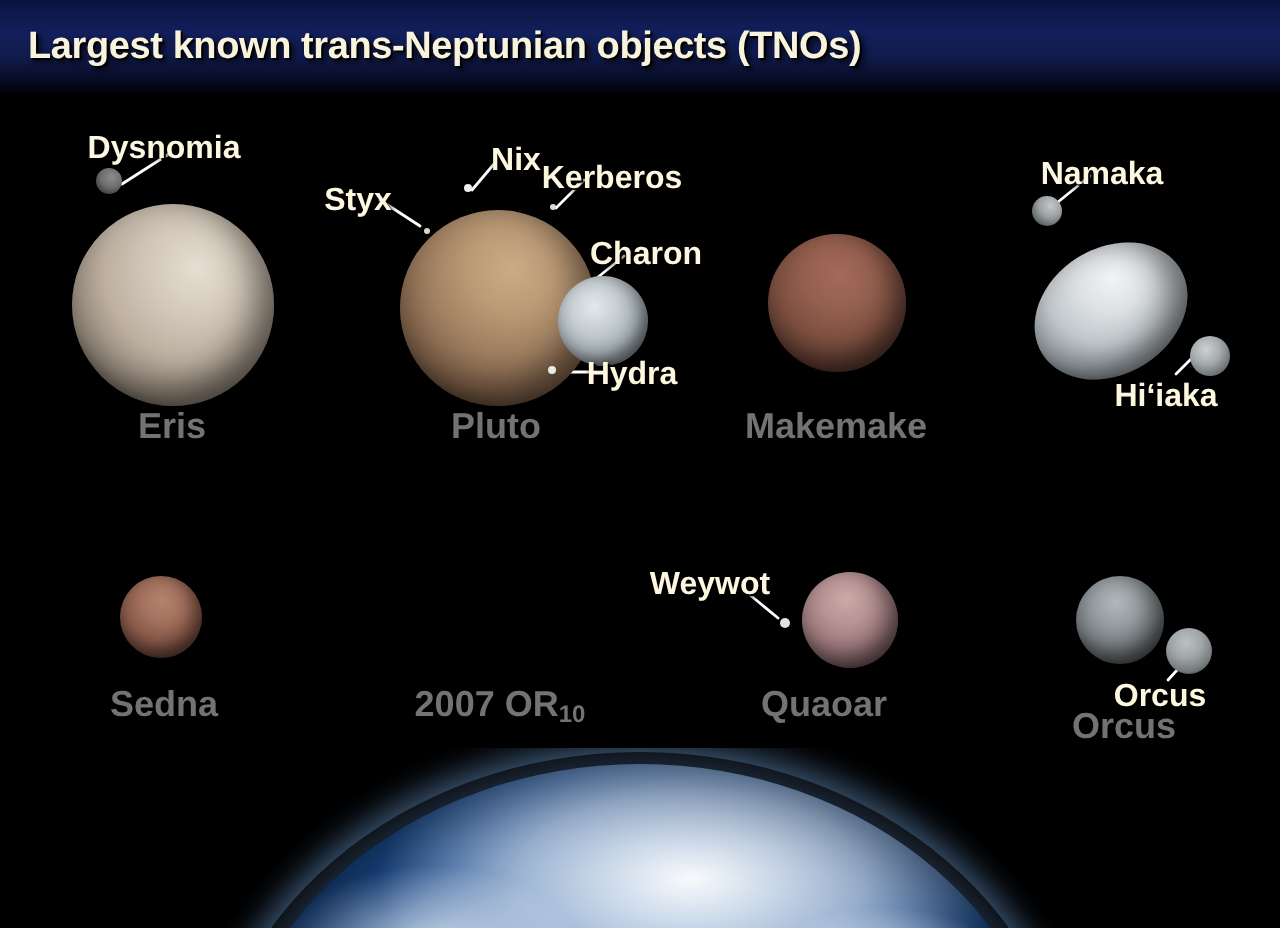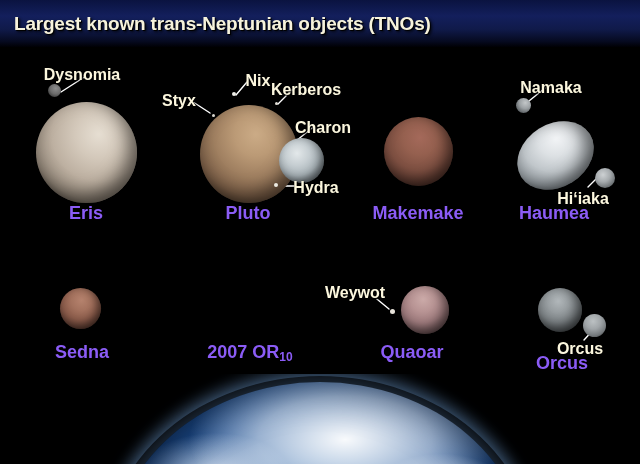--- a/index.html
+++ b/index.html
@@ -18,21 +18,21 @@
   #banner-title {
     padding-left:14px; font-size:19px; font-weight:bold; letter-spacing:-.2px;
     color:#F7F3DC; text-shadow:1px 1px 0 #000, 2px 2px 3px rgba(0,0,0,.85);
     white-space:nowrap;
   }
 
   
   .body { position:absolute; border-radius:50%; }
 
   .name {
-    position:absolute; font-weight:bold; color:#8b5cf6; white-space:nowrap;
+    position:absolute; font-weight:bold; color:#737373; white-space:nowrap;
     text-shadow:1px 1px 0 #000,2px 2px 3px rgba(0,0,0,.9);
     transform:translateX(-50%); font-size:18px;
   }
   .moonlabel {
     position:absolute; font-weight:bold; color:#FCF7DE; white-space:nowrap;
     text-shadow:1px 1px 0 #000,1px 1px 3px rgba(0,0,0,.9);
     transform:translateX(-50%); font-size:16px;
   }
   .name sub { font-size:12px; vertical-align:-3px; }
 
@@ -134,21 +134,20 @@
 
   <div class="body" style="left:538px; top:288px; width:44px; height:44px;
        background:radial-gradient(circle at 46% 30%, #b1b7ba 0%, #989ea1 28%, #7b8184 54%, #575c5f 76%, #2a2d2f 93%, #0a0b0b 100%);
        box-shadow:inset -4px -4px 11px rgba(0,0,0,.5);"></div>
   <div class="body" style="left:583px; top:314px; width:23px; height:23px;
        background:radial-gradient(circle at 44% 32%, #bcc1c3 0%, #a0a5a8 38%, #74797c 70%, #242627 100%);"></div>
 
   <div class="name" style="left:86px;  top:203px;">Eris</div>
   <div class="name" style="left:248px; top:203px;">Pluto</div>
   <div class="name" style="left:418px; top:203px;">Makemake</div>
-  <div class="name" style="left:554px; top:203px;">Haumea</div>
   <div class="name" style="left:82px;  top:342px;text-align:right;">Sedna</div>
   <div class="name" style="left:250px; top:342px;">
     <span>2007 OR</span><sub>10</sub>
   </div>
   <div class="name" style="left:412px; top:342px;">Quaoar</div>
   <div class="name" style="left:562px; top:353px;">Orcus</div>
 
   <div class="moonlabel" style="left:82px;  top:66px;">Dysnomia</div>
   <div class="moonlabel" style="left:179px; top:92px;">Styx</div>
   <div class="moonlabel" style="left:258px; top:72px;">Nix</div>

